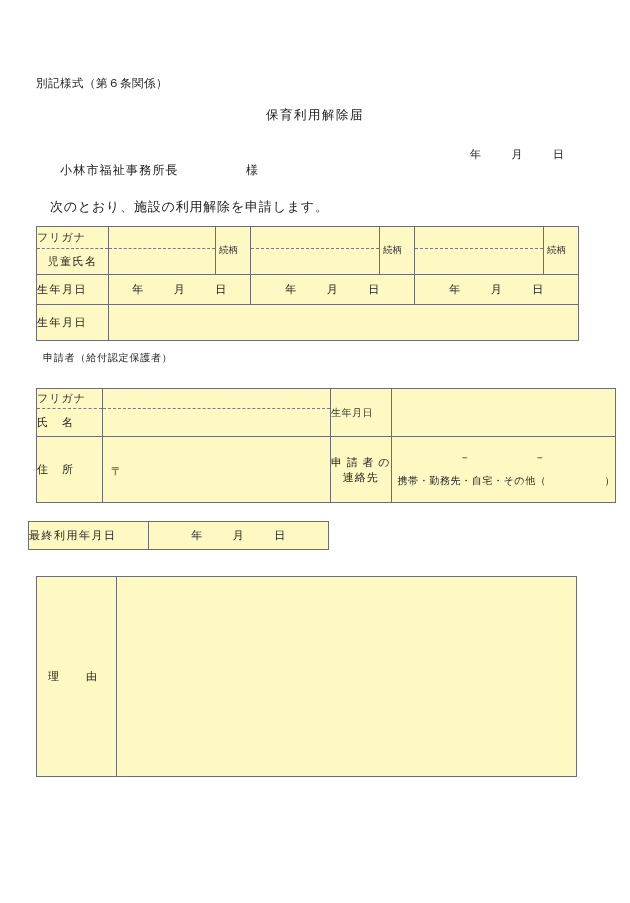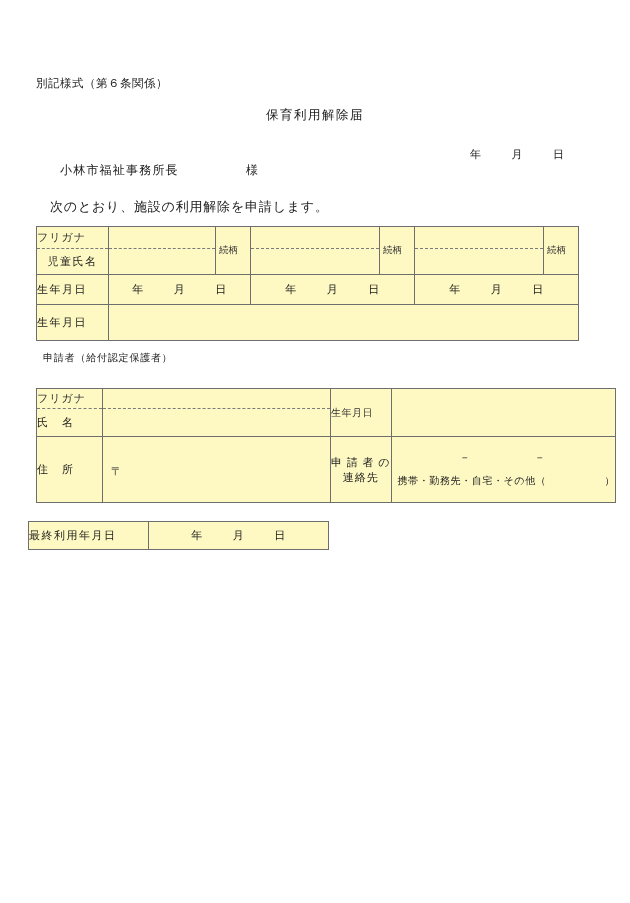--- a/index.html
+++ b/index.html
@@ -277,14 +277,26 @@
     <tbody>
       <tr style="height:28px;">
         <td class="lbl">最終利用年月日</td>
         <td class="ymd">
           <span class="y">年</span><span class="m">月</span><span class="d">日</span>
         </td>
       </tr>
     </tbody>
   </table>
 
+  <table class="grid" id="table-reason">
+    <colgroup>
+      <col style="width:80px">
+      <col style="width:460px">
+    </colgroup>
+    <tbody>
+      <tr style="height:200px;">
+        <td class="reason-label">理　由</td>
+        <td></td>
+      </tr>
+    </tbody>
+  </table>
 
 </div>
 
 </body></html>

